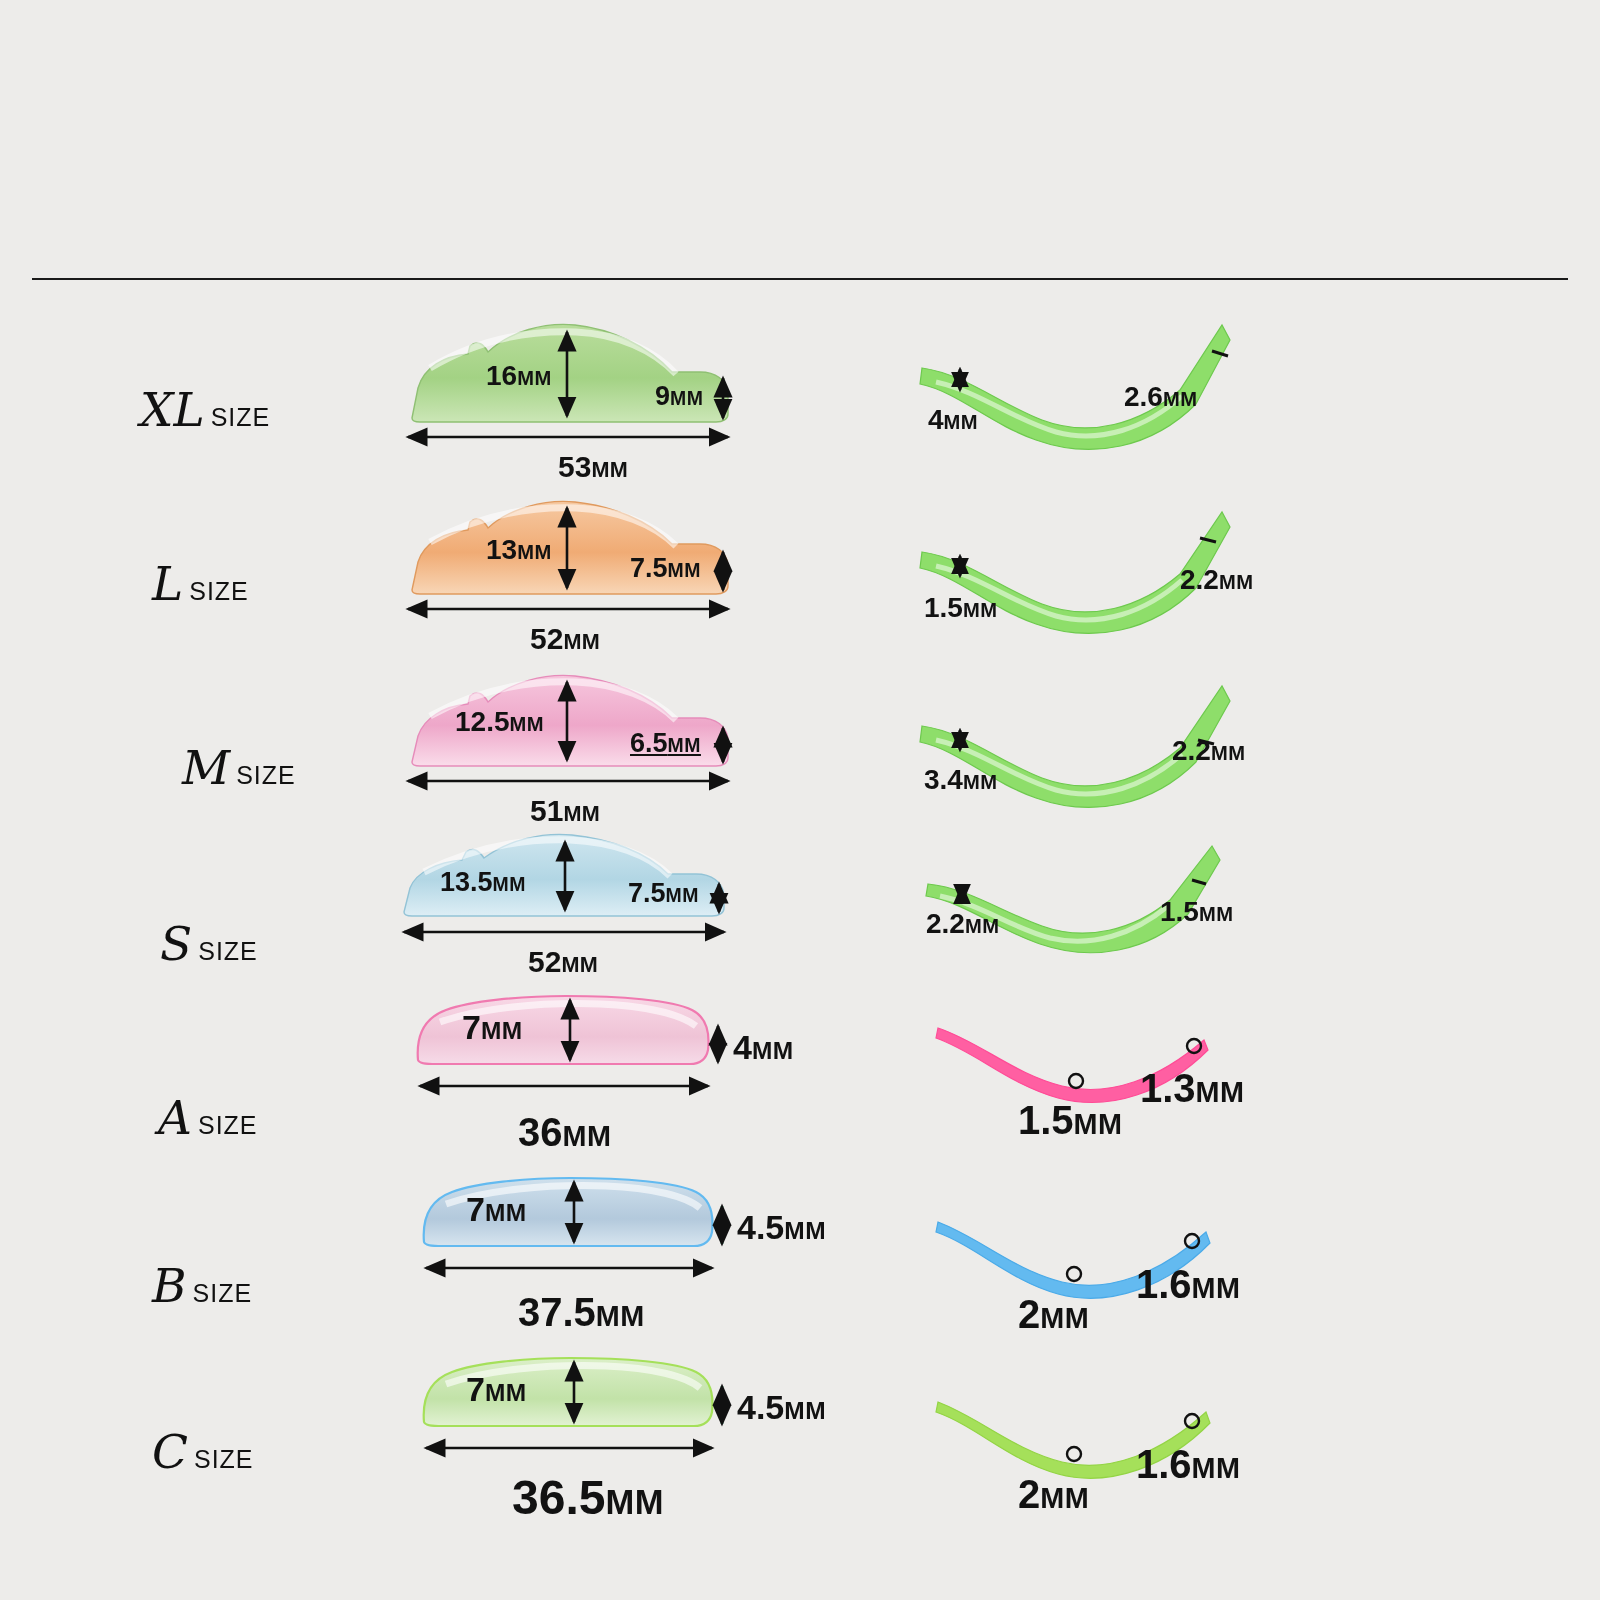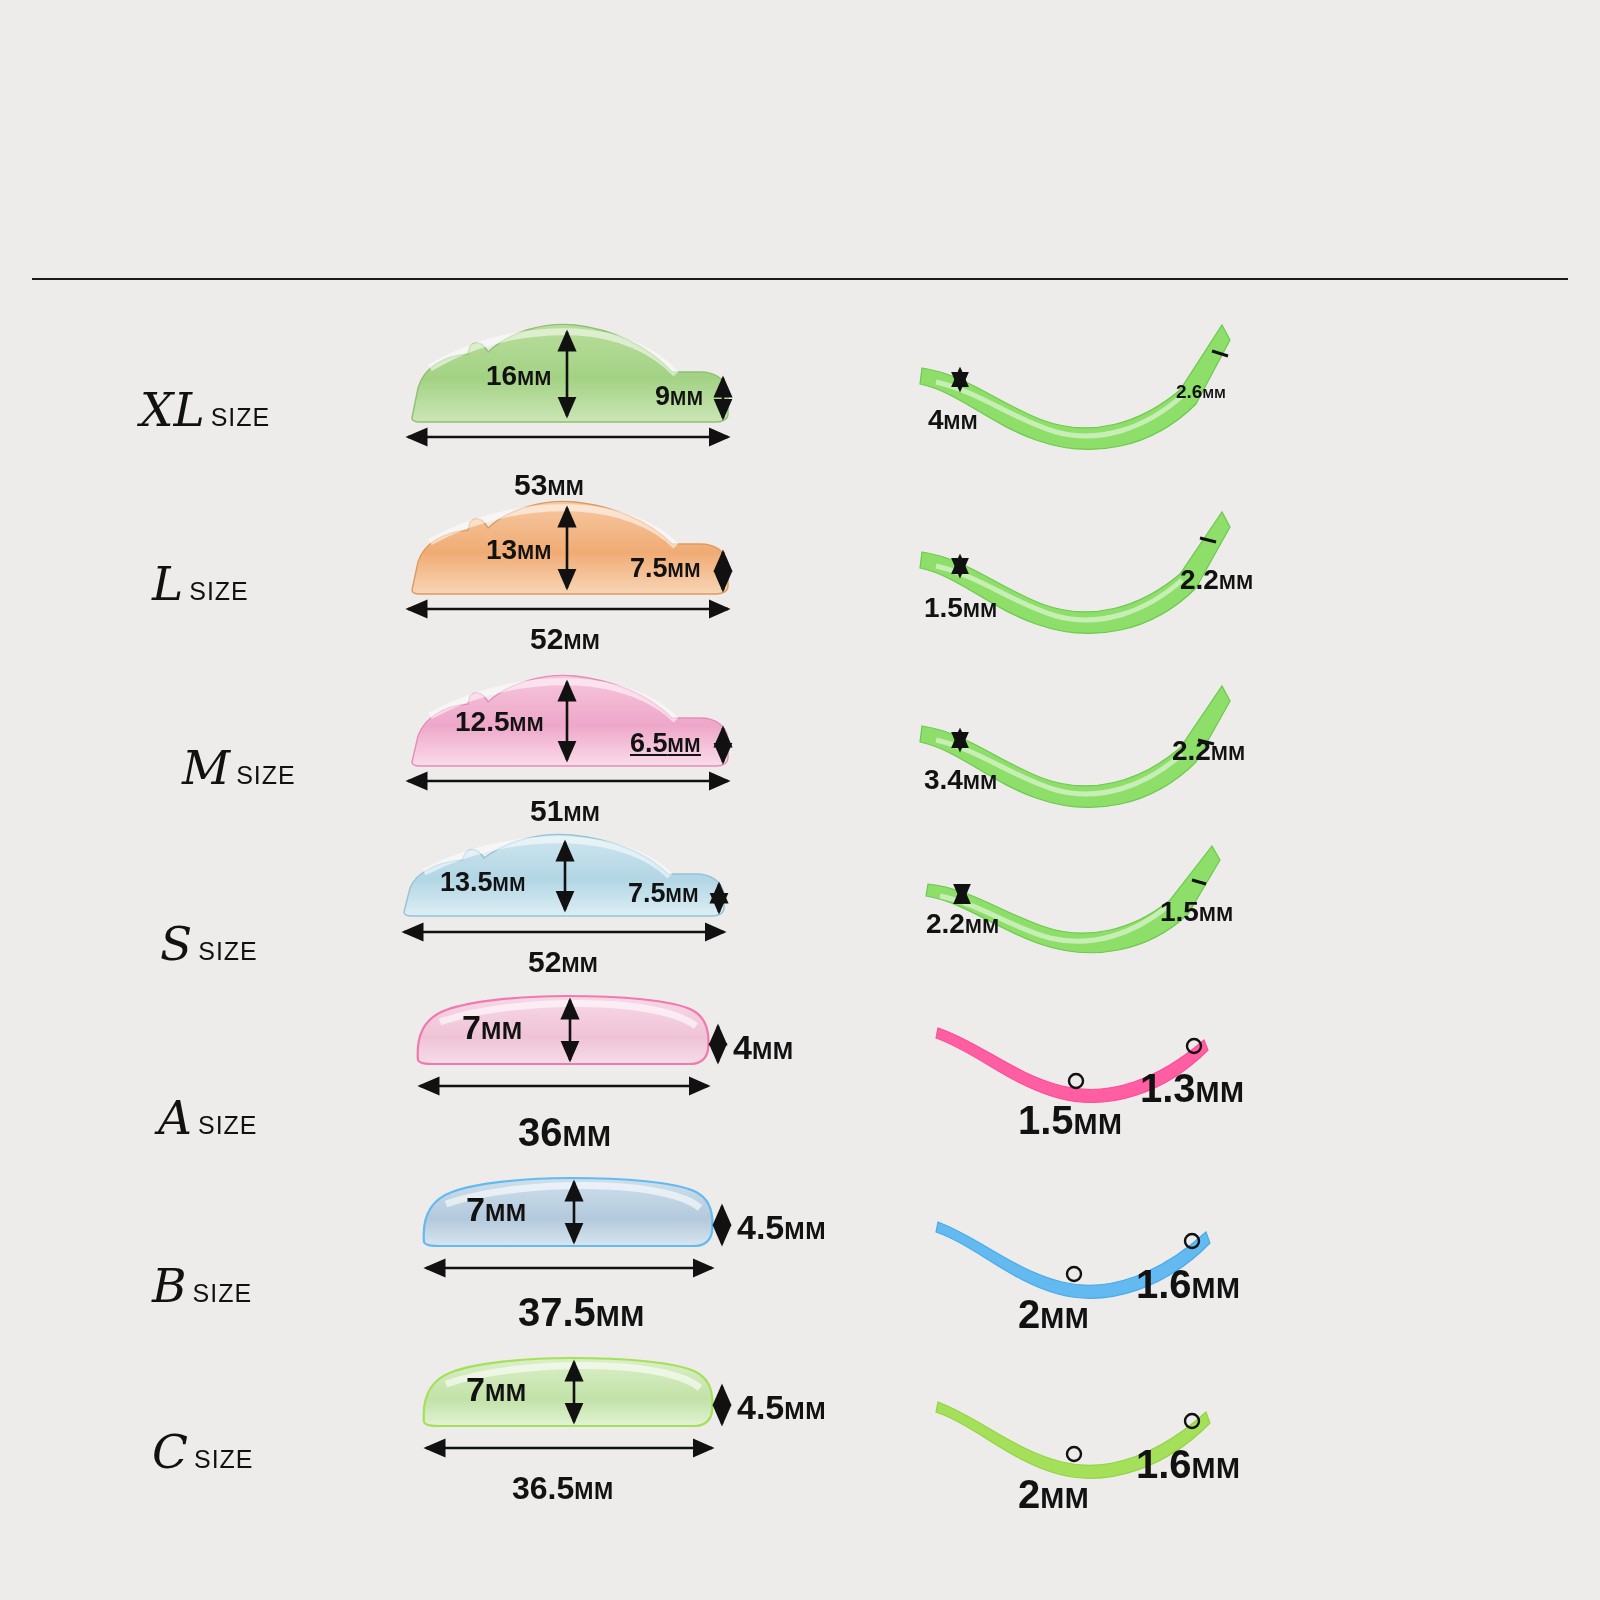--- a/index.html
+++ b/index.html
@@ -259,27 +259,27 @@
 
   <div class="size-label" style="left:140px; top:382px;">
     <span class="size-letter">XL</span><span class="size-word">SIZE</span>
   </div>
   <div class="dimtxt" style="left:486px; top:360px; font-size:28px;">
     <span>16</span><span class="u">MM</span>
   </div>
   <div class="dimtxt" style="left:655px; top:381px; font-size:27px;">
     <span>9</span><span class="u">MM</span>
   </div>
-  <div class="dimtxt" style="left:514px; top:450px; font-size:30px;margin-top:18px;">
+  <div class="dimtxt" style="left:558px; top:450px; font-size:30px;">
     <span>53</span><span class="u">MM</span>
   </div>
   <div class="dimtxt" style="left:928px; top:404px; font-size:28px;">
     <span>4</span><span class="u">MM</span>
   </div>
-  <div class="dimtxt" style="left:1176px; top:381px; font-size:19px;text-align:right;">
+  <div class="dimtxt" style="left:1124px; top:381px; font-size:28px;text-align:right;">
     <span>2.6</span><span class="u">MM</span>
   </div>
 
   <div class="size-label" style="left:152px; top:556px;">
     <span class="size-letter">L</span><span class="size-word">SIZE</span>
   </div>
   <div class="dimtxt" style="left:486px; top:534px; font-size:28px;">
     <span>13</span><span class="u">MM</span>
   </div>
   <div class="dimtxt" style="left:630px; top:553px; font-size:27px;">
@@ -373,21 +373,21 @@
 
   <div class="size-label" style="left:152px; top:1424px;">
     <span class="size-letter">C</span><span class="size-word">SIZE</span>
   </div>
   <div class="dimtxt" style="left:466px; top:1370px; font-size:34px;">
     <span>7</span><span class="u">MM</span>
   </div>
   <div class="dimtxt" style="left:737px; top:1388px; font-size:34px;">
     <span>4.5</span><span class="u">MM</span>
   </div>
-  <div class="dimtxt" style="left:512px; top:1470px; font-size:32px;">
+  <div class="dimtxt" style="left:512px; top:1470px; font-size:48px;">
     <span>36.5</span><span class="u">MM</span>
   </div>
   <div class="dimtxt" style="left:1018px; top:1472px; font-size:40px;">
     <span>2</span><span class="u">MM</span>
   </div>
   <div class="dimtxt" style="left:1136px; top:1442px; font-size:40px;">
     <span>1.6</span><span class="u">MM</span>
   </div>
 
 </div>

